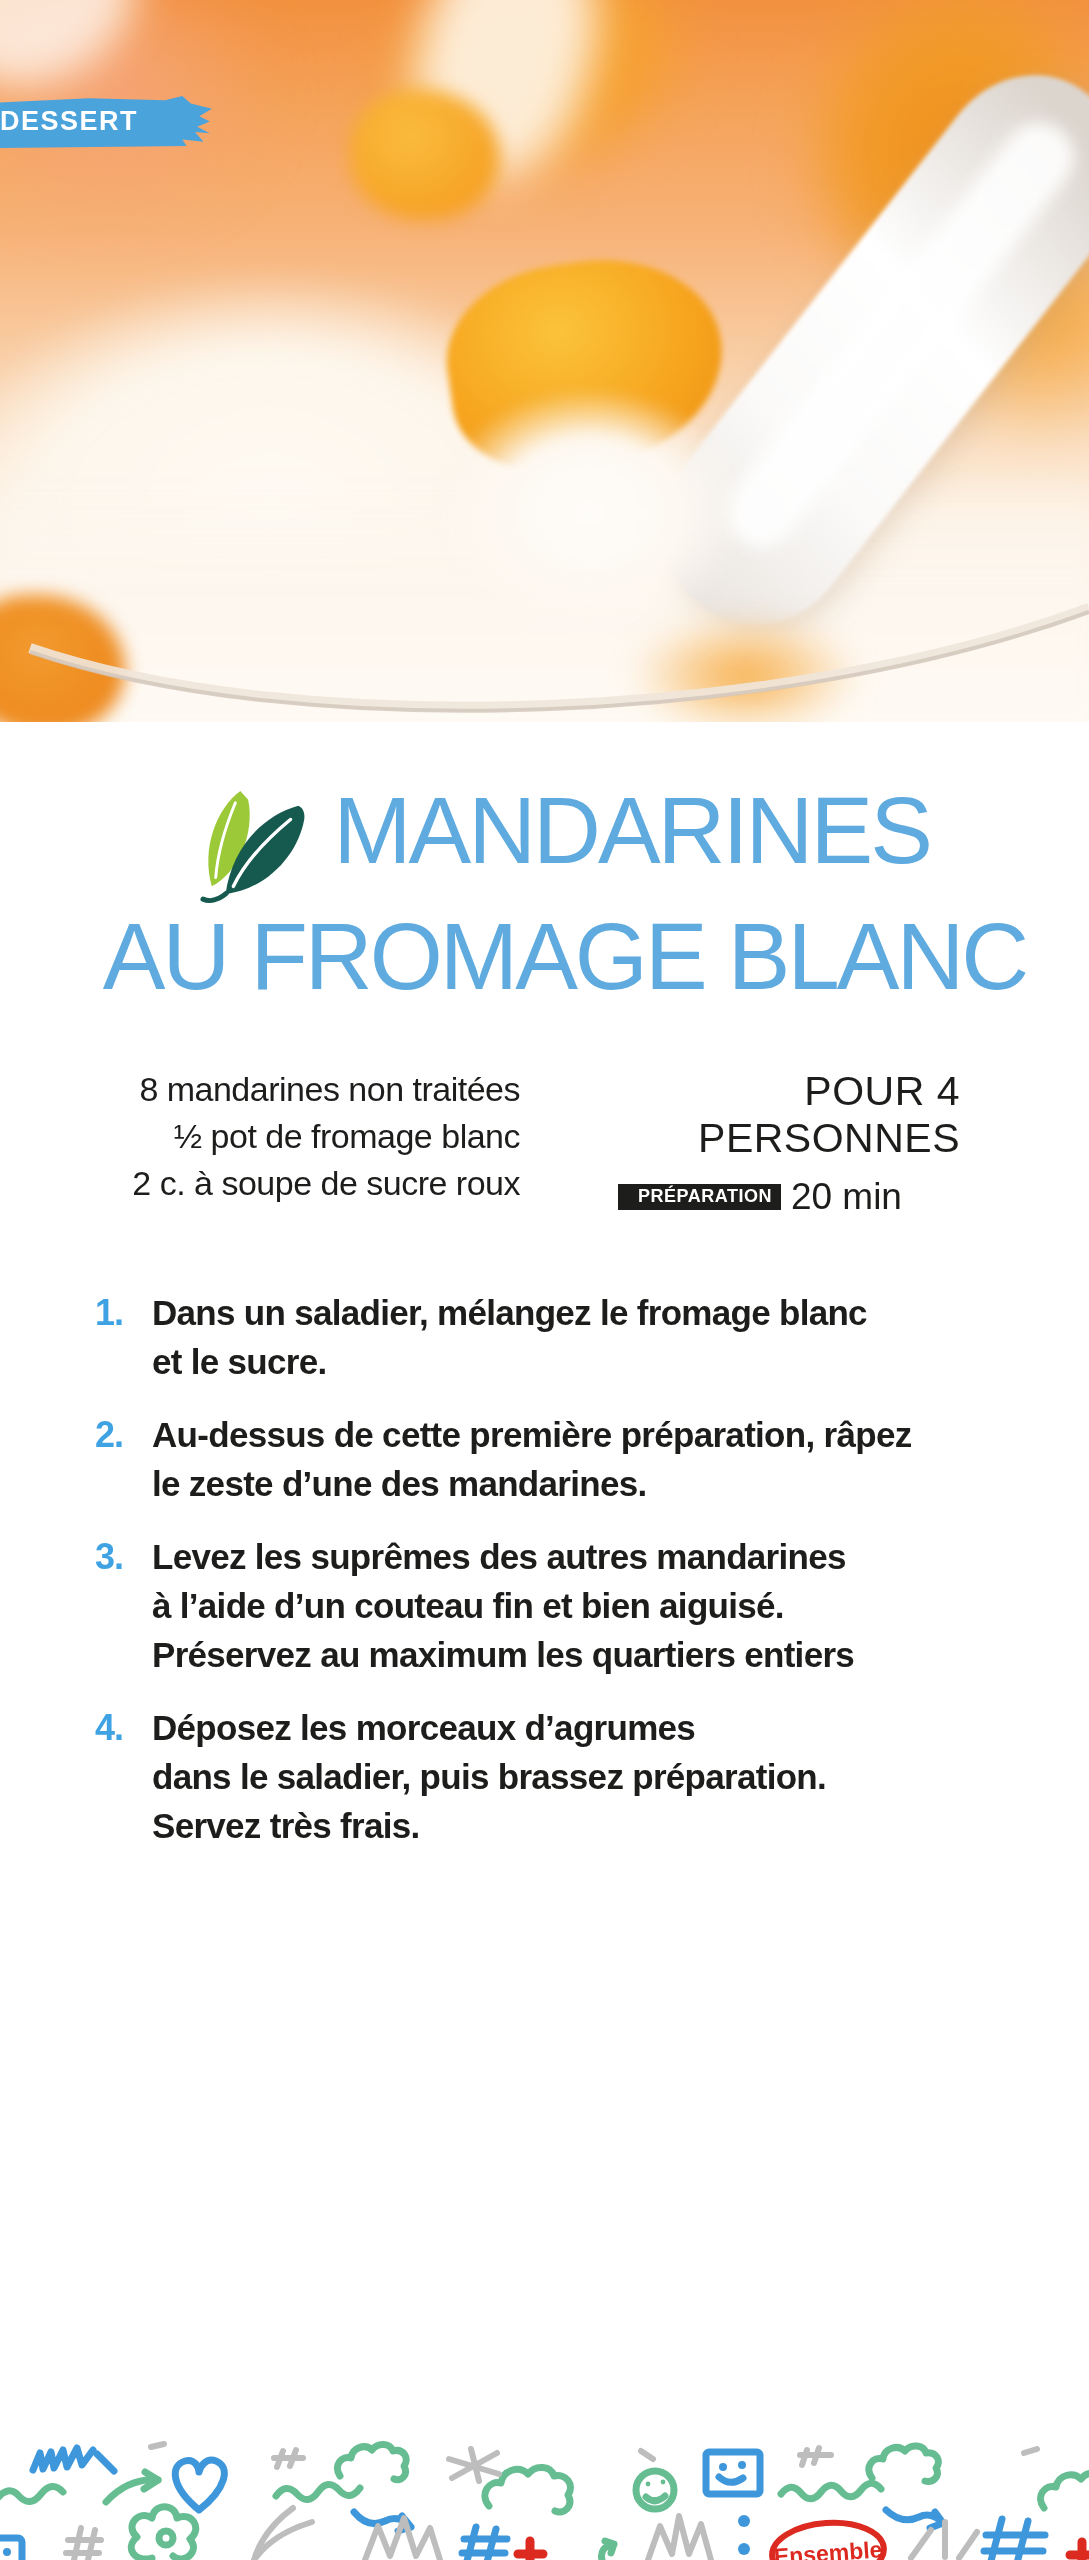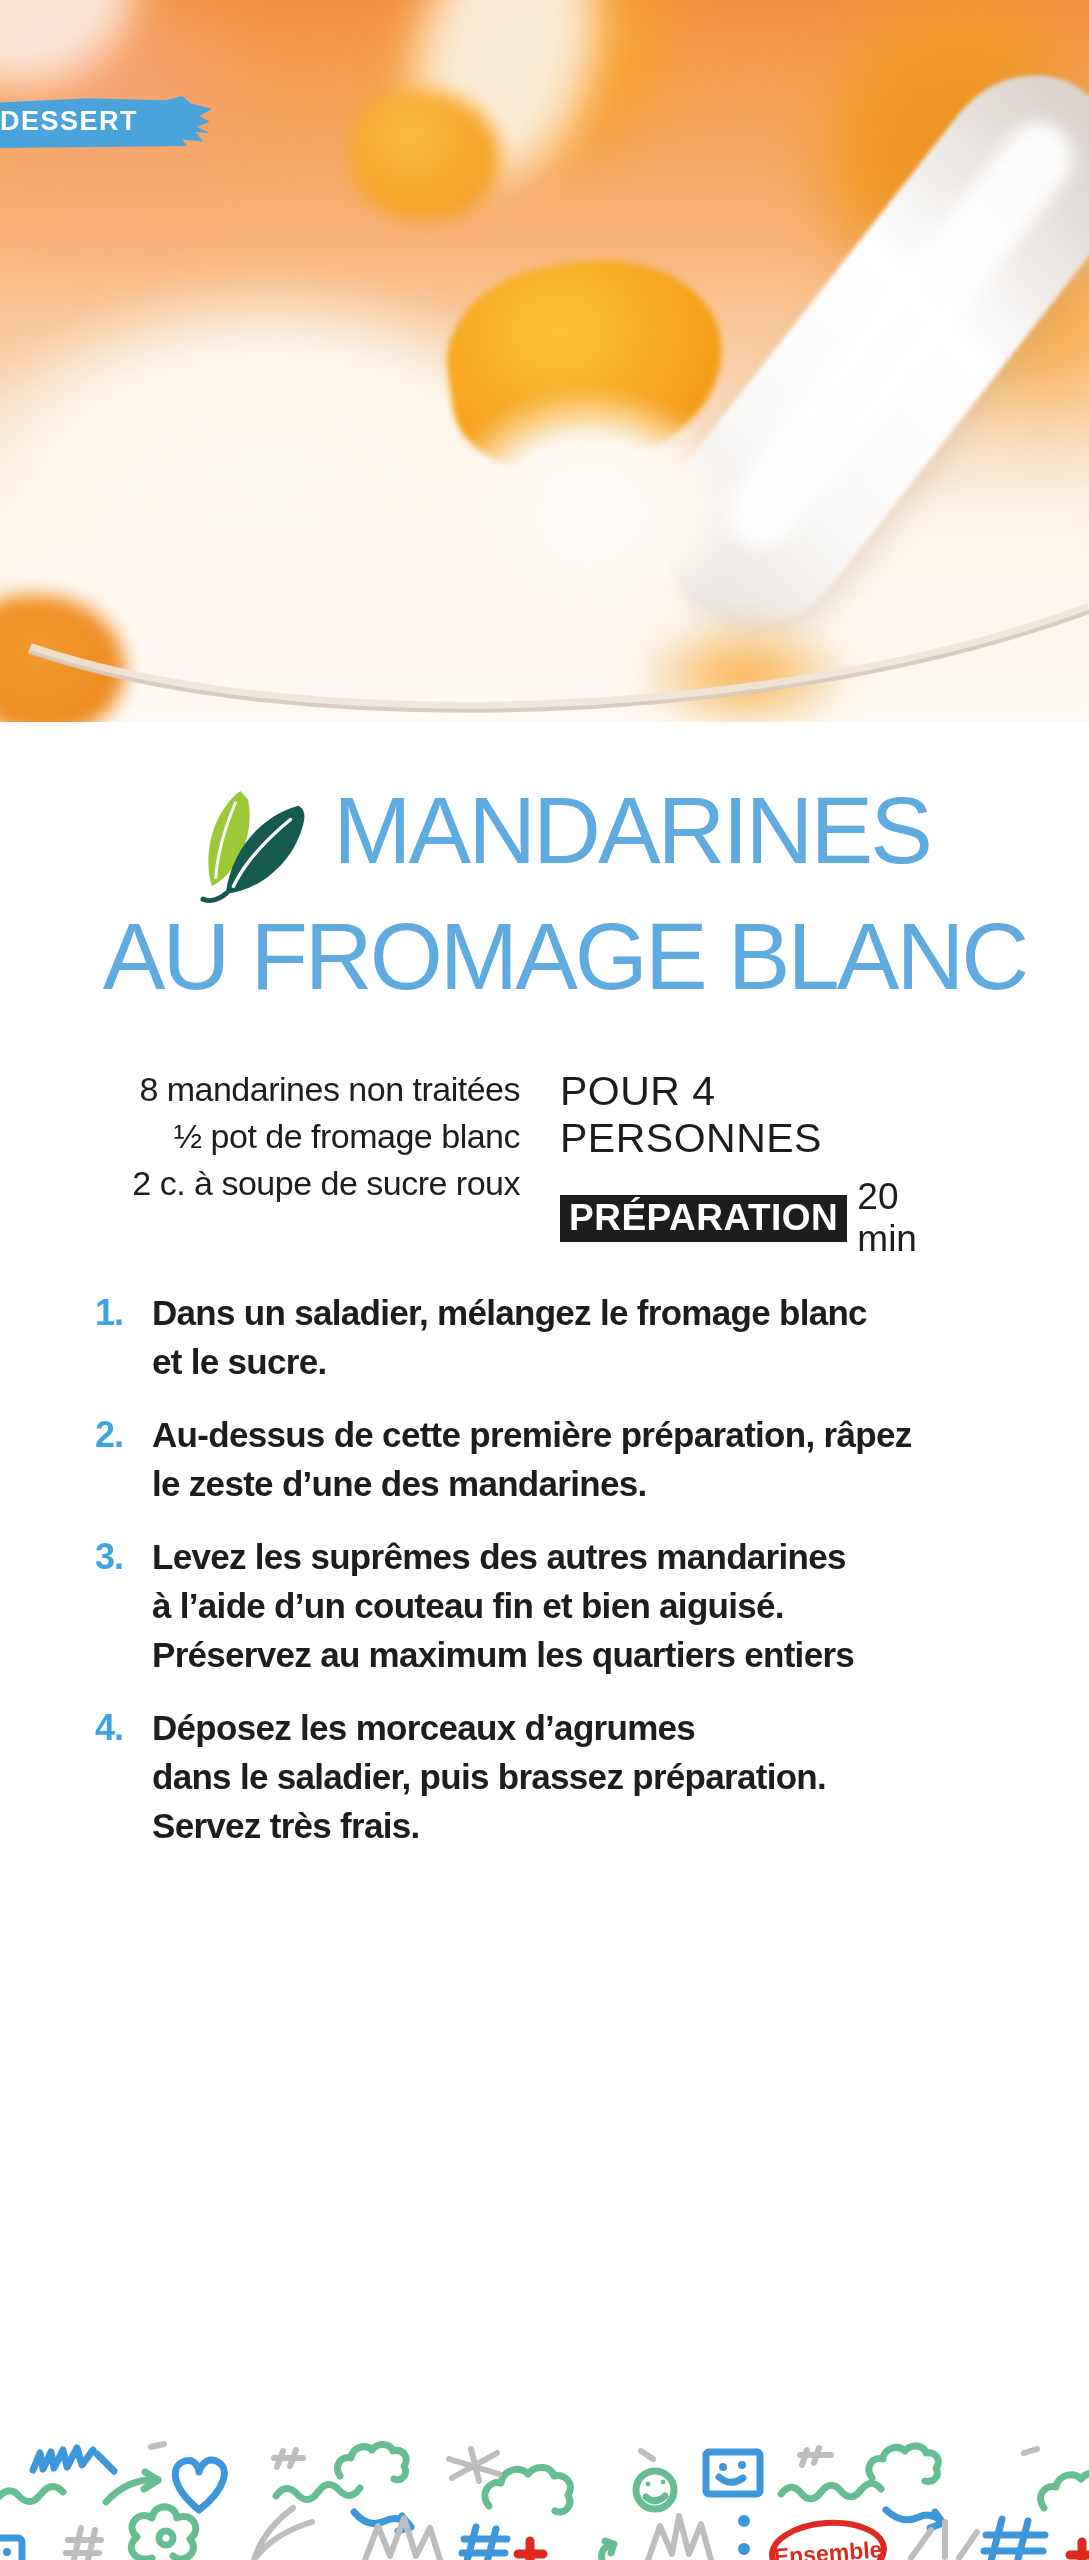--- a/index.html
+++ b/index.html
@@ -63,25 +63,25 @@
   }
   .badge span{color:#fff;font-weight:bold;font-size:27px;letter-spacing:1.5px;}
   
   .title-block{position:absolute;left:0;top:782px;width:1089px;text-align:center;color:var(--title_blue);padding-left:40px;}
   .title-line1{display:flex;align-items:flex-start;justify-content:center;gap:16px;}
   .title-line1 svg{margin-top:4px;flex:0 0 auto;}
   .title-text{font-size:94px;line-height:98px;letter-spacing:-3px;font-weight:400;white-space:nowrap;}
   
   .ingredients{position:absolute;left:0;top:1066px;width:520px;text-align:right;
     font-size:34px;line-height:47px;letter-spacing:-0.5px;color:var(--text_black);}
-  .serving{position:absolute;left:560px;top:1068px;width:400px;text-align:left;}
+  .serving{position:absolute;left:560px;top:1068px;width:400px;text-align:right;}
   .serving-label{font-size:41px;letter-spacing:0.5px;color:var(--text_black);}
   .prep-row{margin-top:14px;display:flex;justify-content:center;align-items:center;gap:10px;}
-  .prep-badge{background:var(--text_black);color:#fff;font-weight:bold;font-size:37px;
-    padding:2px 9px 3px 9px;letter-spacing:0.5px;}
+  .prep-badge{background:var(--text_black);color:#fff;font-weight:bold;font-size:18px;
+    padding:2px 9px 3px 20px;letter-spacing:0.5px;}
   .prep-time{font-weight:normal;font-size:37px;color:var(--text_black);}
   
   .steps{position:absolute;left:95px;top:1288px;width:940px;list-style:none;}
   .step{position:relative;padding-left:57px;margin-bottom:24px;}
   .step-num{position:absolute;left:0;top:0;color:var(--step_number_blue);
     font-weight:bold;font-size:36px;line-height:49px;letter-spacing:-1px;}
   .step-text{font-weight:bold;font-size:35px;line-height:49px;letter-spacing:-0.7px;color:var(--text_black);}
   
   .doodles{position:absolute;left:0;top:2430px;width:1089px;height:130px;}
   .doodles path,.doodles ellipse,.doodles circle,.doodles rect,.doodles line,.doodles polyline{vector-effect:none;}

